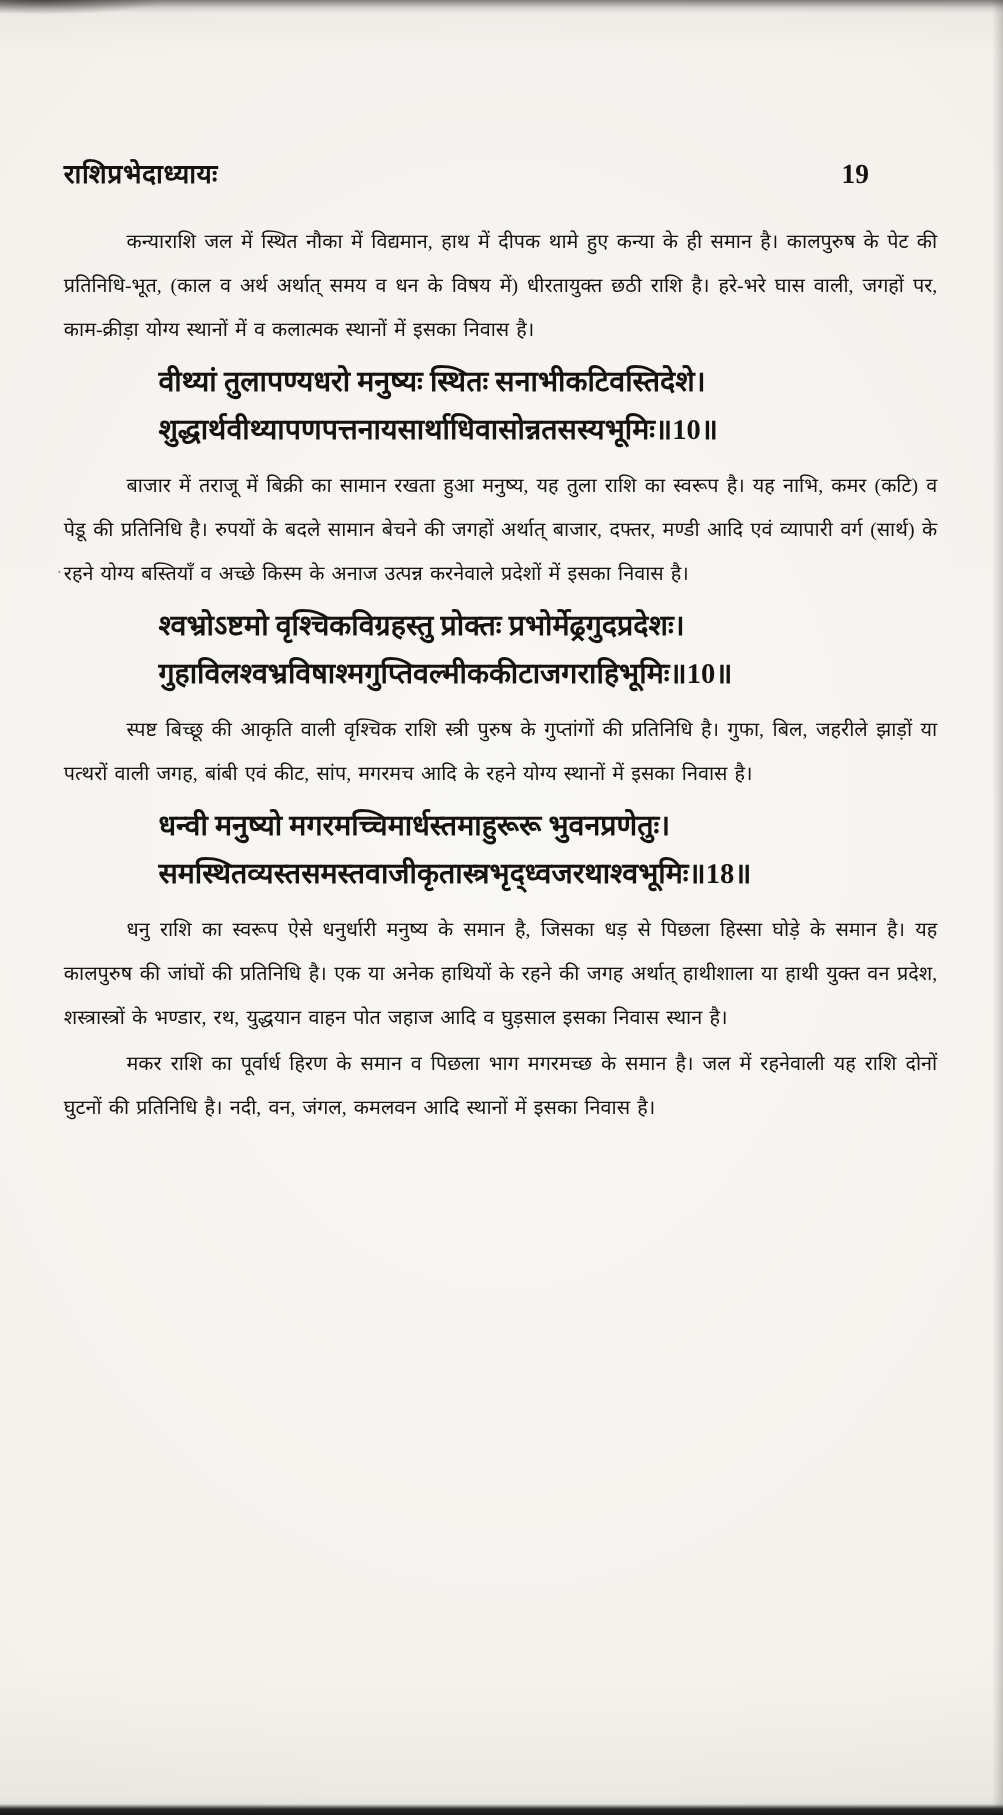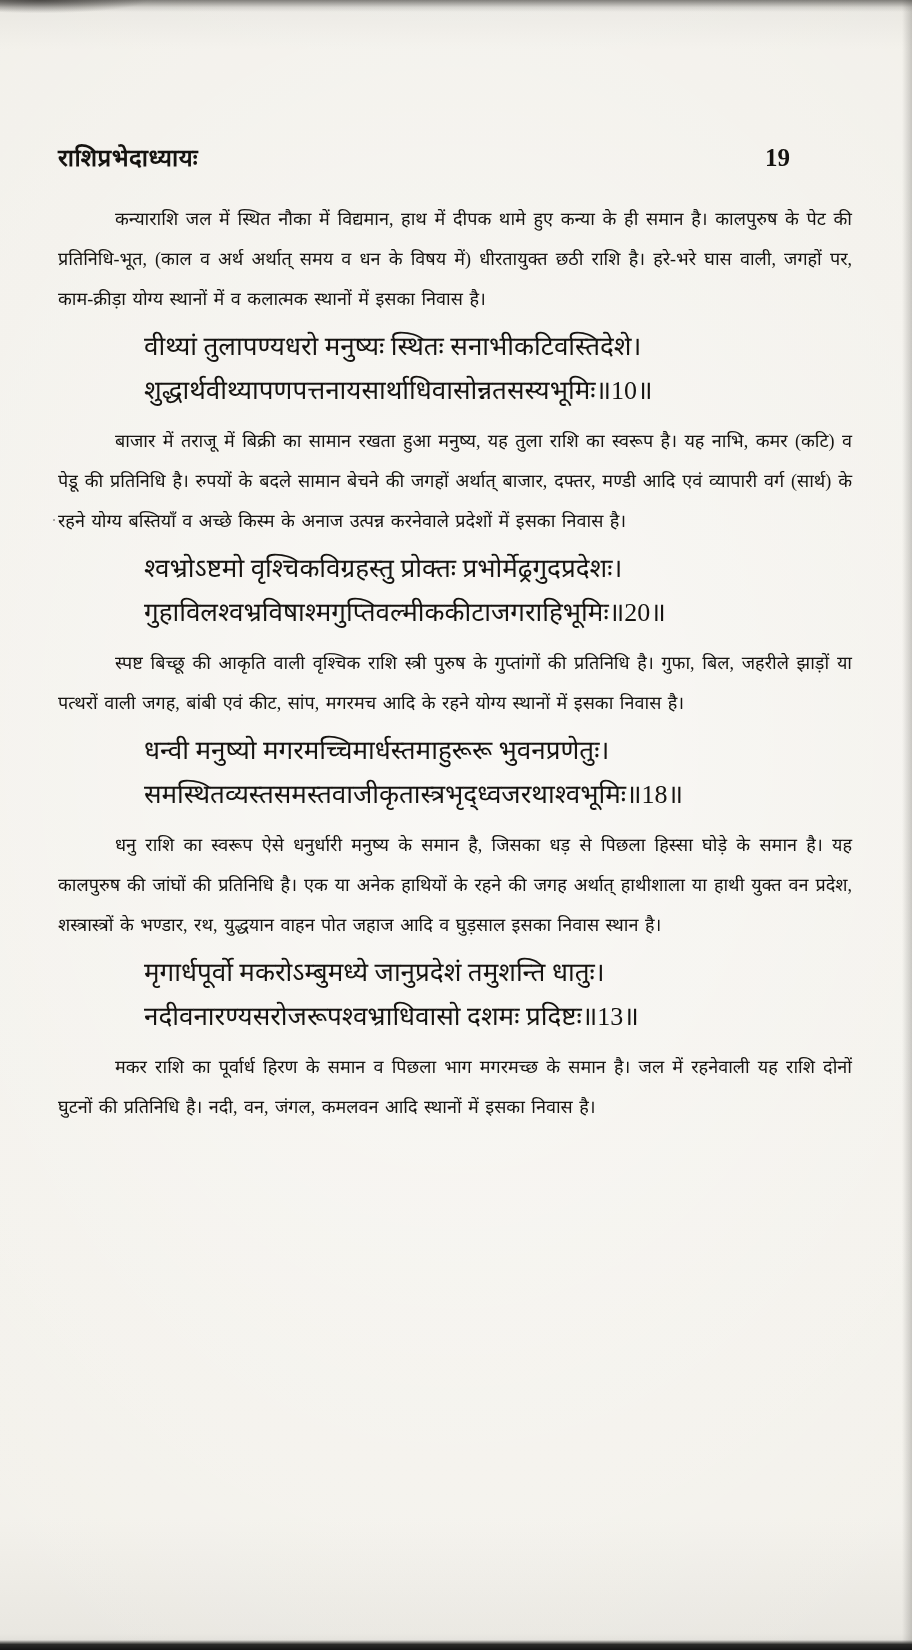--- a/index.html
+++ b/index.html
@@ -70,21 +70,21 @@
   .para {
     font-size: 18px;
     line-height: 40px;
     text-align: justify;
     text-indent: 57px;
     margin: 0 0 2px 0;
     word-spacing: 2px;
   }
   .verse {
     margin: 6px 0 8px 86px;
-    font-weight: normal;
+    font-weight: bold;
   }
   .verse-line {
     font-size: 26px;
     line-height: 44px;
     white-space: nowrap;
   }
   .ink-speck {
     position: absolute;
     left: 52px;
     top: 518px;
@@ -118,35 +118,31 @@
 
     <div class="verse">
       <div class="verse-line">वीथ्यां तुलापण्यधरो मनुष्यः स्थितः सनाभीकटिवस्तिदेशे।</div>
       <div class="verse-line">शुद्धार्थवीथ्यापणपत्तनायसार्थाधिवासोन्नतसस्यभूमिः॥10॥</div>
     </div>
 
     <p class="para">बाजार में तराजू में बिक्री का सामान रखता हुआ मनुष्य, यह तुला राशि का स्वरूप है। यह नाभि, कमर (कटि) व पेडू की प्रतिनिधि है। रुपयों के बदले सामान बेचने की जगहों अर्थात् बाजार, दफ्तर, मण्डी आदि एवं व्यापारी वर्ग (सार्थ) के रहने योग्य बस्तियाँ व अच्छे किस्म के अनाज उत्पन्न करनेवाले प्रदेशों में इसका निवास है।</p>
 
     <div class="verse">
       <div class="verse-line">श्वभ्रोऽष्टमो वृश्चिकविग्रहस्तु प्रोक्तः प्रभोर्मेढ्रगुदप्रदेशः।</div>
-      <div class="verse-line">गुहाविलश्वभ्रविषाश्मगुप्तिवल्मीककीटाजगराहिभूमिः॥20॥</div>
+      <div class="verse-line">गुहाविलश्वभ्रविषाश्मगुप्तिवल्मीककीटाजगराहिभूमिः॥10॥</div>
     </div>
 
     <p class="para">स्पष्ट बिच्छू की आकृति वाली वृश्चिक राशि स्त्री पुरुष के गुप्तांगों की प्रतिनिधि है। गुफा, बिल, जहरीले झाड़ों या पत्थरों वाली जगह, बांबी एवं कीट, सांप, मगरमच आदि के रहने योग्य स्थानों में इसका निवास है।</p>
 
     <div class="verse">
       <div class="verse-line">धन्वी मनुष्यो मगरमच्चिमार्धस्तमाहुरूरू भुवनप्रणेतुः।</div>
       <div class="verse-line">समस्थितव्यस्तसमस्तवाजीकृतास्त्रभृद्ध्वजरथाश्वभूमिः॥18॥</div>
     </div>
 
     <p class="para">धनु राशि का स्वरूप ऐसे धनुर्धारी मनुष्य के समान है, जिसका धड़ से पिछला हिस्सा घोड़े के समान है। यह कालपुरुष की जांघों की प्रतिनिधि है। एक या अनेक हाथियों के रहने की जगह अर्थात् हाथीशाला या हाथी युक्त वन प्रदेश, शस्त्रास्त्रों के भण्डार, रथ, युद्धयान वाहन पोत जहाज आदि व घुड़साल इसका निवास स्थान है।</p>
 
-    <div class="verse">
-      <div class="verse-line">मृगार्धपूर्वो मकरोऽम्बुमध्ये जानुप्रदेशं तमुशन्ति धातुः।</div>
-      <div class="verse-line">नदीवनारण्यसरोजरूपश्वभ्राधिवासो दशमः प्रदिष्टः॥13॥</div>
-    </div>
 
     <p class="para">मकर राशि का पूर्वार्ध हिरण के समान व पिछला भाग मगरमच्छ के समान है। जल में रहनेवाली यह राशि दोनों घुटनों की प्रतिनिधि है। नदी, वन, जंगल, कमलवन आदि स्थानों में इसका निवास है।</p>
 
 
 
   </div>
 </div>
 
 </body></html>

